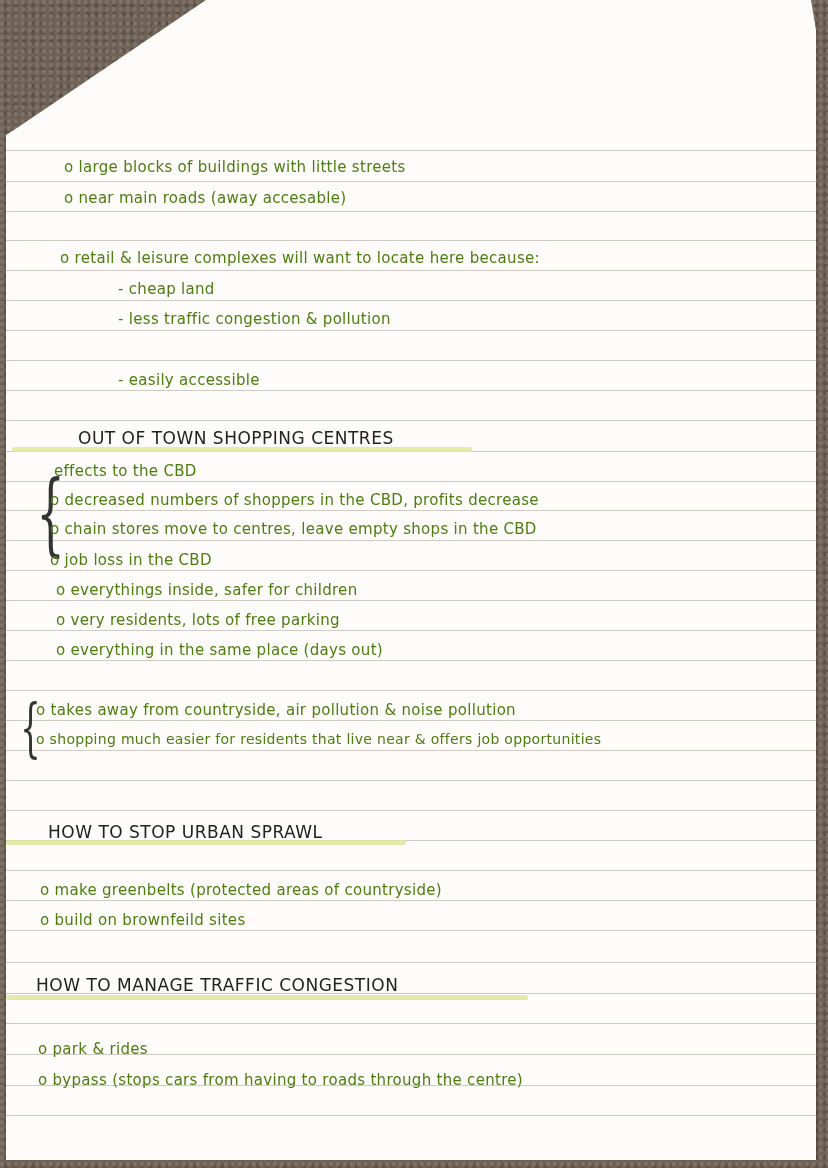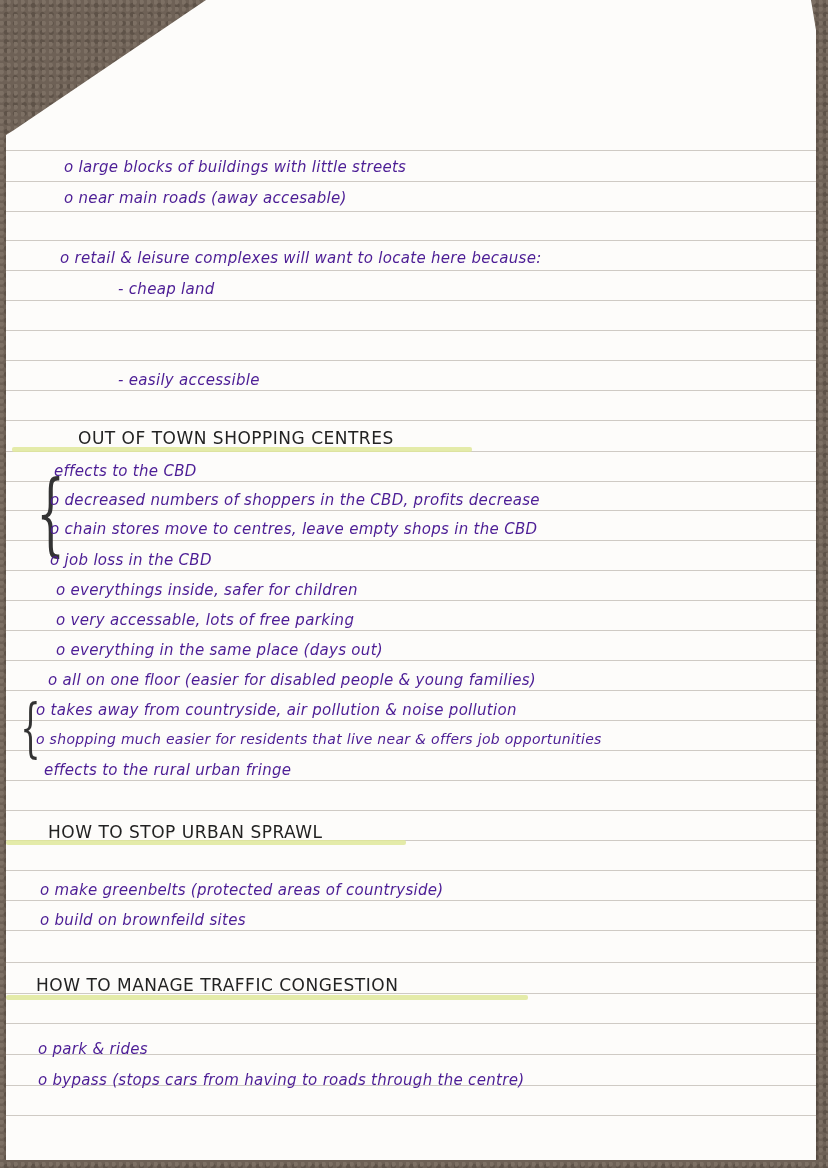--- a/index.html
+++ b/index.html
@@ -17,22 +17,21 @@
     background:#fdfcfa;
     clip-path: polygon(200px 0, 805px 0, 810px 30px, 812px 1160px, 0 1160px, 0 135px, 8px 130px);
     box-shadow: 0 0 4px rgba(0,0,0,0.3);
   }
   .rule {
     position:absolute; left:0; right:0; height:1px; background:#cfcac4;
   }
   .line {
     position:absolute; left:0; white-space:nowrap;
     font-family: "DejaVu Sans", sans-serif;
-    font-size:15px; color:#4c1d95; letter-spacing:0.3px;
-    font-style:italic;
+    font-size:15px; color:#4d7c0f; letter-spacing:0.3px;
   }
   .heading {
     position:absolute; white-space:nowrap;
     font-family: "DejaVu Sans", sans-serif;
     font-size:17px; color:#222; letter-spacing:0.5px;
   }
   .hl {
     position:absolute; height:5px; background:#dfe89a; opacity:0.85; border-radius:2px;
   }
   .brace {
@@ -76,40 +75,39 @@
   <div class="rule" style="top:1023px"></div>
   <div class="rule" style="top:1054px"></div>
   <div class="rule" style="top:1085px"></div>
   <div class="rule" style="top:1115px"></div>
 
   <div class="line" style="left:58px; top:158px">o large blocks of buildings with little streets</div>
   <div class="line" style="left:58px; top:189px">o near main roads (away accesable)</div>
   <div class="line" style="left:54px; top:249px">o retail &amp; leisure complexes will want to locate here because:</div>
 
   <div class="line" style="left:112px; top:280px">- cheap land</div>
+  <div class="line" style="left:112px; top:310px">- less traffic congestion &amp; pollution</div>
   <div class="line" style="left:112px; top:371px">- easily accessible</div>
 
   <div class="hl" style="left:6px; top:447px; width:460px;"></div>
   <div class="heading" style="left:72px; top:428px">OUT OF TOWN SHOPPING CENTRES</div>
 
   <div class="line" style="left:48px; top:462px">effects to the CBD</div>
   <div class="brace" style="left:16px; top:468px; font-size:90px; transform:scaleX(0.5);">{</div>
   <div class="line" style="left:44px; top:491px">o decreased numbers of shoppers in the CBD, profits decrease</div>
   <div class="line" style="left:44px; top:520px">o chain stores move to centres, leave empty shops in the CBD</div>
   <div class="line" style="left:44px; top:551px">o job loss in the CBD</div>
 
   <div class="line" style="left:50px; top:581px">o everythings inside, safer for children</div>
-  <div class="line" style="left:50px; top:611px">o very accessable, lots of free parking</div>
+  <div class="line" style="left:50px; top:611px">o very residents, lots of free parking</div>
   <div class="line" style="left:50px; top:641px">o everything in the same place (days out)</div>
-  <div class="line" style="left:42px; top:671px">o all on one floor (easier for disabled people &amp; young families)</div>
 
   <div class="brace" style="left:4px; top:696px; font-size:64px; transform:scaleX(0.5);">{</div>
   <div class="line" style="left:30px; top:701px">o takes away from countryside, air pollution &amp; noise pollution</div>
   <div class="line" style="left:30px; top:731px; font-size:14px;">o shopping much easier for residents that live near &amp; offers job opportunities</div>
-  <div class="line" style="left:38px; top:761px">effects to the rural urban fringe</div>
 
   <div class="hl" style="left:0; top:840px; width:400px;"></div>
   <div class="heading" style="left:42px; top:822px">HOW TO STOP URBAN SPRAWL</div>
   <div class="line" style="left:34px; top:881px">o make greenbelts (protected areas of countryside)</div>
   <div class="line" style="left:34px; top:911px">o build on brownfeild sites</div>
 
   <div class="hl" style="left:0; top:995px; width:522px;"></div>
   <div class="heading" style="left:30px; top:975px">HOW TO MANAGE TRAFFIC CONGESTION</div>
   <div class="line" style="left:32px; top:1040px">o park &amp; rides</div>
   <div class="line" style="left:32px; top:1071px">o bypass (stops cars from having to roads through the centre)</div>

